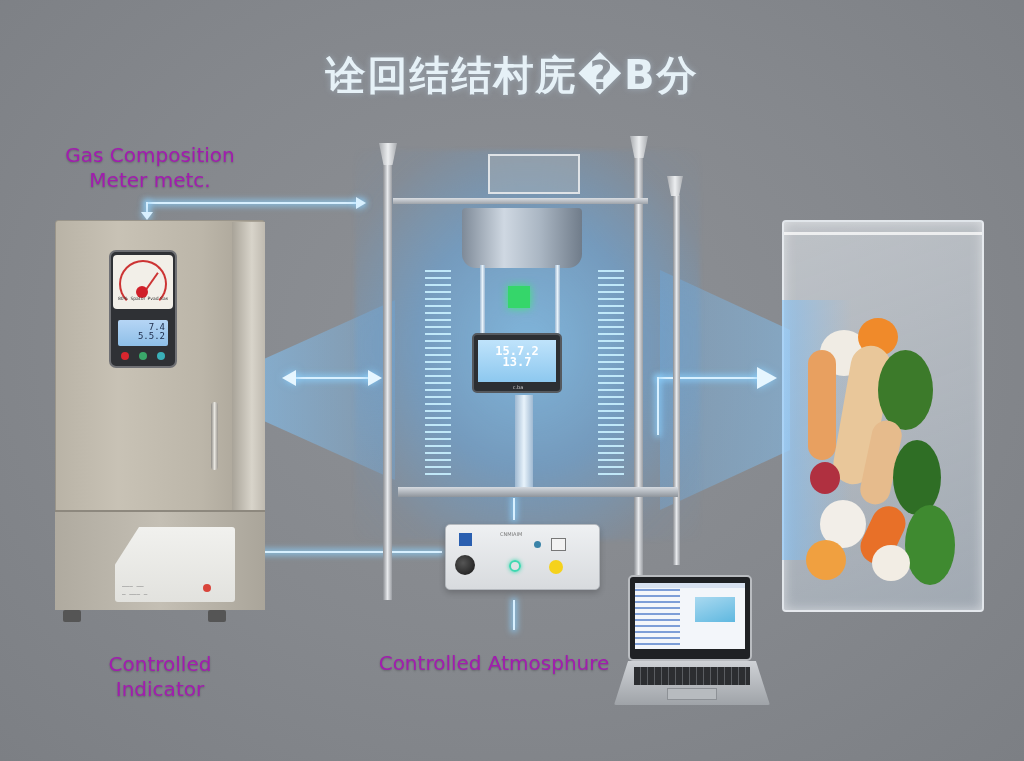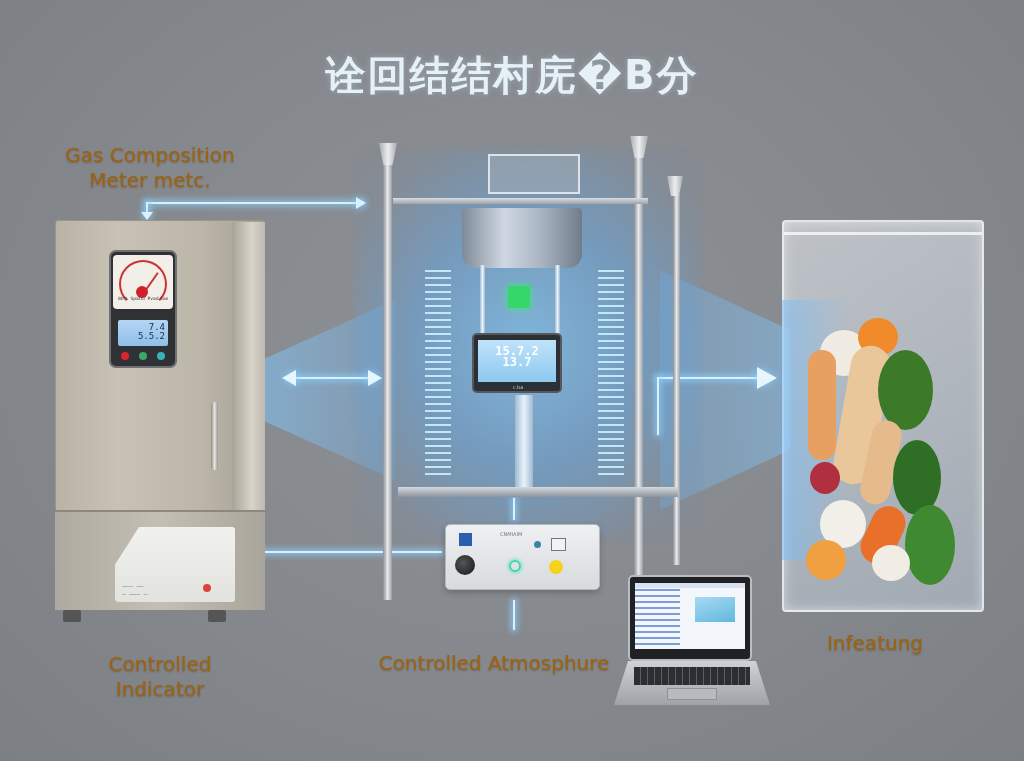--- a/index.html
+++ b/index.html
@@ -14,21 +14,21 @@
   
   .title {
     position: absolute; left: 0; top: 48px; width: 1024px; text-align: center;
     font-size: 40px; font-weight: bold; letter-spacing: 2px;
     color: #e6f1f7;
     text-shadow: 0 0 6px rgba(200,230,255,0.35);
   }
 
   
   .label {
-    position: absolute; text-align: center; color: #a16207;
+    position: absolute; text-align: center; color: #a21caf;
     font-size: 20px; line-height: 25px;
     text-shadow: 0 1px 2px rgba(0,0,0,0.25);
   }
 
   
   .glow-center {
     position: absolute; left: 355px; top: 150px; width: 345px; height: 390px;
     background: radial-gradient(ellipse at 50% 50%, rgba(120,200,255,0.65) 0%, rgba(90,170,240,0.45) 45%, rgba(80,150,220,0.08) 80%, rgba(0,0,0,0) 100%);
     filter: blur(2px);
   }
@@ -187,21 +187,20 @@
   <div>Meter metc.</div>
 </div>
 <div class="label" style="left:70px; top:652px; width:180px;">
   <div>Controlled</div>
   <div>Indicator</div>
 </div>
 <div class="label" style="left:356px; top:651px; width:276px;">
   <div>Controlled Atmosphure</div>
 </div>
 <div class="label" style="left:800px; top:631px; width:150px;">
-  <div>Infeatung</div>
 </div>
 
 <div>
   <div class="gline" style="left:146px; top:202px; width:218px; height:2px;"></div>
   <div class="gline" style="left:146px; top:202px; width:2px; height:14px;"></div>
   <div class="arrowhead" style="left:141px; top:212px; border-left:6px solid transparent; border-right:6px solid transparent; border-top:8px solid #d8f0ff;"></div>
   <div class="arrowhead" style="left:356px; top:197px; border-top:6px solid transparent; border-bottom:6px solid transparent; border-left:10px solid #d8f0ff;"></div>
 </div>
 <div>
   <div class="gline" style="left:292px; top:377px; width:80px; height:2px;"></div>

